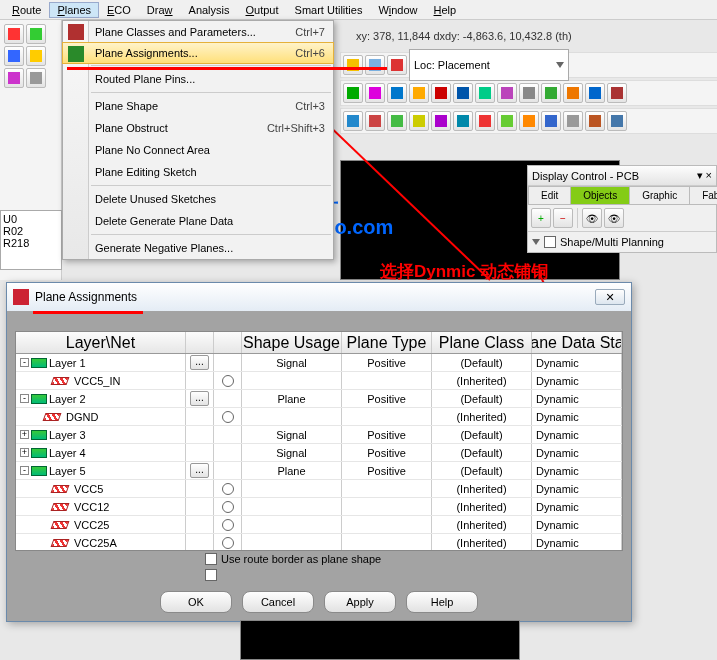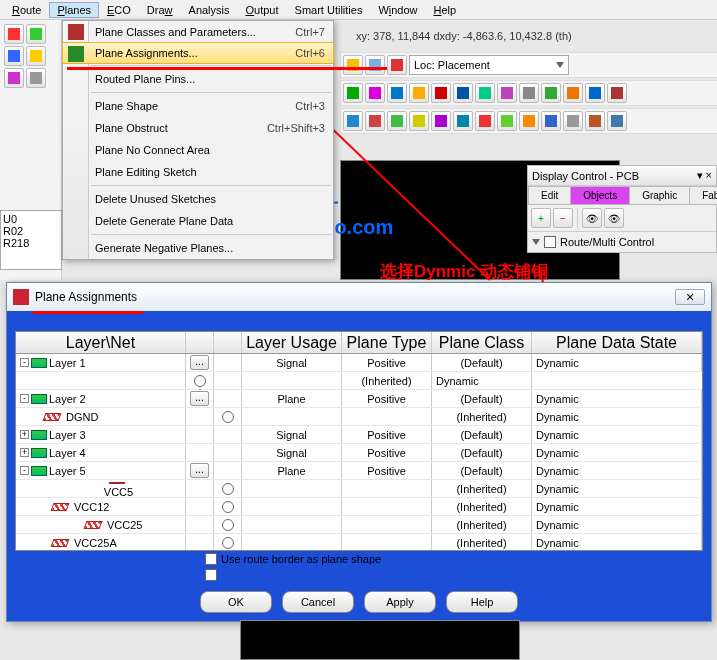--- a/index.html
+++ b/index.html
@@ -26,51 +26,51 @@
   .dropdown .ico.g { background:#2a8a2a; }
   .dropdown .redbar { position:absolute; left:4px; width:320px; height:3px; background:#ff0000; }
 
   
   .coords { position:absolute; top:30px; left:356px; font-size:11px; color:#333;text-align:right; }
 
   
   .toolbars { position:absolute; top:52px; left:340px; width:380px; height:100px; }
   .tbrow { display:flex; align-items:center; height:26px; gap:2px; padding:1px 2px; background:#f4f4f4; border:1px solid #ddd; margin-bottom:2px; }
   .tbtn { width:20px; height:20px; border:1px solid #bbb; background:linear-gradient(#fff,#e4e4e4); border-radius:2px; display:flex; align-items:center; justify-content:center; font-size:10px; }
-  .selbox { height:20px; border:1px solid #aaa; background:#fff; padding:0 4px; display:flex; align-items:center; min-width:160px; }
+  .selbox { height:32px; border:1px solid #aaa; background:#fff; padding:0 4px; display:flex; align-items:center; min-width:160px; }
 
   
   .leftcol { position:absolute; left:0; top:20px; width:62px; height:260px; background:#f4f4f4; border-right:1px solid #ccc; }
   .leftcol .tb { display:flex; flex-wrap:wrap; gap:2px; padding:4px; }
   .netlist { position:absolute; left:0; top:210px; width:62px; background:#fff; border:1px solid #aaa; height:60px; overflow:hidden; font-size:10px; padding:2px; }
 
   
   .dispctl { position:absolute; top:165px; right:0; width:190px; background:#f0f0f0; border:1px solid #bbb; }
   .dispctl .titlebar { display:flex; align-items:center; height:20px; background:linear-gradient(#fdfdfd,#e4e4e4); padding:0 4px; font-size:11px; border-bottom:1px solid #ccc; }
   .dispctl .tabs { display:flex; border-bottom:1px solid #bbb; }
   .dispctl .tabs span { padding:3px 12px; border:1px solid #bbb; border-bottom:none; background:#eee; margin-right:-1px; font-size:10px; }
-  .dispctl .tabs span.active { background:#d946ef; }
+  .dispctl .tabs span.active { background:#84cc16; }
   .dispctl .mini { display:flex; gap:2px; padding:3px; border-bottom:1px solid #ccc; }
   .dispctl .row { display:flex; align-items:center; padding:4px; gap:4px; }
   .tri { width:0;height:0;border-left:4px solid transparent;border-right:4px solid transparent;border-top:6px solid #666; display:inline-block;}
 
   
   .canvas { position:absolute; top:160px; left:340px; width:280px; height:120px; background:#000; border:1px solid #888; }
   .canvas2 { position:absolute; top:620px; left:240px; width:280px; height:40px; background:#000; border:1px solid #888; }
 
   
   .anno { position:absolute; font-weight:bold; pointer-events:none; }
   .anno.blue { color:#0066ff; font-size:20px; }
   .anno.red { color:#ff0000; font-size:17px; }
 
   
   .arrow { position:absolute; pointer-events:none; }
 
   
-  .dlg { position:absolute; top:282px; left:6px; width:706px; height:340px; background:#1d4ed8; border:1px solid #6b8aab; box-shadow:2px 2px 8px rgba(0,0,0,.3); }
+  .dlg { position:absolute; top:282px; left:6px; width:626px; height:340px; background:#a3a3a3; border:1px solid #6b8aab; box-shadow:2px 2px 8px rgba(0,0,0,.3); }
   .dlg .titlebar { display:flex; align-items:center; height:28px; background:linear-gradient(#fff,#e4ecf5); padding:0 6px; }
   .dlg .titlebar .ico { width:16px; height:16px; background:#c23; margin-right:6px; }
   .dlg .titlebar .title { font-size:12px; }
   .dlg .titlebar .close { margin-left:auto; width:30px; height:16px; border:1px solid #9ab; border-radius:2px; background:linear-gradient(#fefefe,#dde6ef); text-align:center; line-height:14px; }
   .dlg .underline { height:3px; background:#ff0000; margin:0 6px 4px 26px; width:110px; }
 
   .grid { position:absolute; top:48px; left:8px; right:8px; height:220px; border:1px solid #888; background:#fff; overflow:hidden; }
   .ghead, .grow { display:grid; grid-template-columns: 170px 28px 28px 100px 90px 100px 1fr; align-items:center; }
   .ghead { background:linear-gradient(#fcfcfc,#e6e6e6); border-bottom:1px solid #999; height:22px; }
   .ghead > div, .grow > div { border-right:1px solid #ccc; padding:2px 4px; height:100%; display:flex; align-items:center; overflow:hidden; white-space:nowrap; }
@@ -300,21 +300,21 @@
   <div class="mini">
     <div class="tbtn" style="color:#0a0">+</div>
     <div class="tbtn" style="color:#c00">−</div>
     <span style="border-left:1px solid #ccc;margin:0 2px"></span>
     <div class="tbtn">👁</div>
     <div class="tbtn">👁</div>
   </div>
   <div class="row">
     <span class="tri"></span>
     <span class="chkbox"></span>
-    <span>Route/Multi Control</span>
+    <span>Shape/Multi Planning</span>
   </div>
 </div>
 
 <div class="anno blue" style="top:192px; left:216px;">小北PCB设计</div>
 <div class="anno blue" style="top:216px; left:194px;">www.pcballegro.com</div>
 <div class="anno red" style="top:260px; left:380px;">选择Dynmic 动态铺铜</div>
 <div class="anno red" style="top:474px; left:227px;">设置为电源平面，当然你也可以全部设</div>
 <div class="anno red" style="top:498px; left:227px;">置为信号层</div>
 <div class="anno red" style="top:582px; left:14px;">在平面层加信号</div>
 <div class="anno red" style="top:580px; left:340px;">勾选某项，电源平面就铺上</div>
@@ -350,21 +350,21 @@
     <span class="title">Plane Assignments</span>
     <span class="close">✕</span>
   </div>
   <div class="underline"></div>
 
   <div class="grid">
     <div class="ghead">
       <div>Layer\Net</div>
       <div></div>
       <div></div>
-      <div>Layer Usage</div>
+      <div>Shape Usage</div>
       <div>Plane Type</div>
       <div>Plane Class</div>
       <div>Plane Data State</div>
     </div>
     <div id="gridrows">
         <div class="grow">
           <div class="tree">
             <span class="pm">-</span>
             <span class="layericon"></span>
             <span>Layer 1</span>
@@ -372,20 +372,24 @@
           <div>
             <span class="dotsbtn">...</span>
           </div>
           <div class="c3"></div>
           <div style="justify-content: center;">Signal</div>
           <div style="justify-content: center;">Positive</div>
           <div style="justify-content: center;">(Default)</div>
           <div>Dynamic</div>
         </div>
         <div class="grow">
+          <div class="tree" style="padding-left: 36px;">
+            <span class="neticon"></span>
+            <span style="margin-left: 4px;">VCC5_IN</span>
+          </div>
           <div></div>
           <div class="c3">
             <span class="radio"></span>
           </div>
           <div style="justify-content: center;"></div>
           <div style="justify-content: center;"></div>
           <div style="justify-content: center;">(Inherited)</div>
           <div>Dynamic</div>
         </div>
         <div class="grow">
@@ -452,21 +456,21 @@
           <div>
             <span class="dotsbtn">...</span>
           </div>
           <div class="c3"></div>
           <div style="justify-content: center;">Plane</div>
           <div style="justify-content: center;">Positive</div>
           <div style="justify-content: center;">(Default)</div>
           <div>Dynamic</div>
         </div>
         <div class="grow">
-          <div class="tree" style="padding-left: 36px; flex-direction: column;">
+          <div class="tree" style="padding-left: 36px;">
             <span class="neticon"></span>
             <span style="margin-left: 4px;">VCC5</span>
           </div>
           <div></div>
           <div class="c3">
             <span class="radio"></span>
           </div>
           <div style="justify-content: center;"></div>
           <div style="justify-content: center;"></div>
           <div style="justify-content: center;">(Inherited)</div>
@@ -480,21 +484,21 @@
           <div></div>
           <div class="c3">
             <span class="radio"></span>
           </div>
           <div style="justify-content: center;"></div>
           <div style="justify-content: center;"></div>
           <div style="justify-content: center;">(Inherited)</div>
           <div>Dynamic</div>
         </div>
         <div class="grow">
-          <div class="tree" style="padding-left: 49px; margin-left: 20px;">
+          <div class="tree" style="padding-left: 36px;">
             <span class="neticon"></span>
             <span style="margin-left: 4px;">VCC25</span>
           </div>
           <div></div>
           <div class="c3">
             <span class="radio"></span>
           </div>
           <div style="justify-content: center;"></div>
           <div style="justify-content: center;"></div>
           <div style="justify-content: center;">(Inherited)</div>

